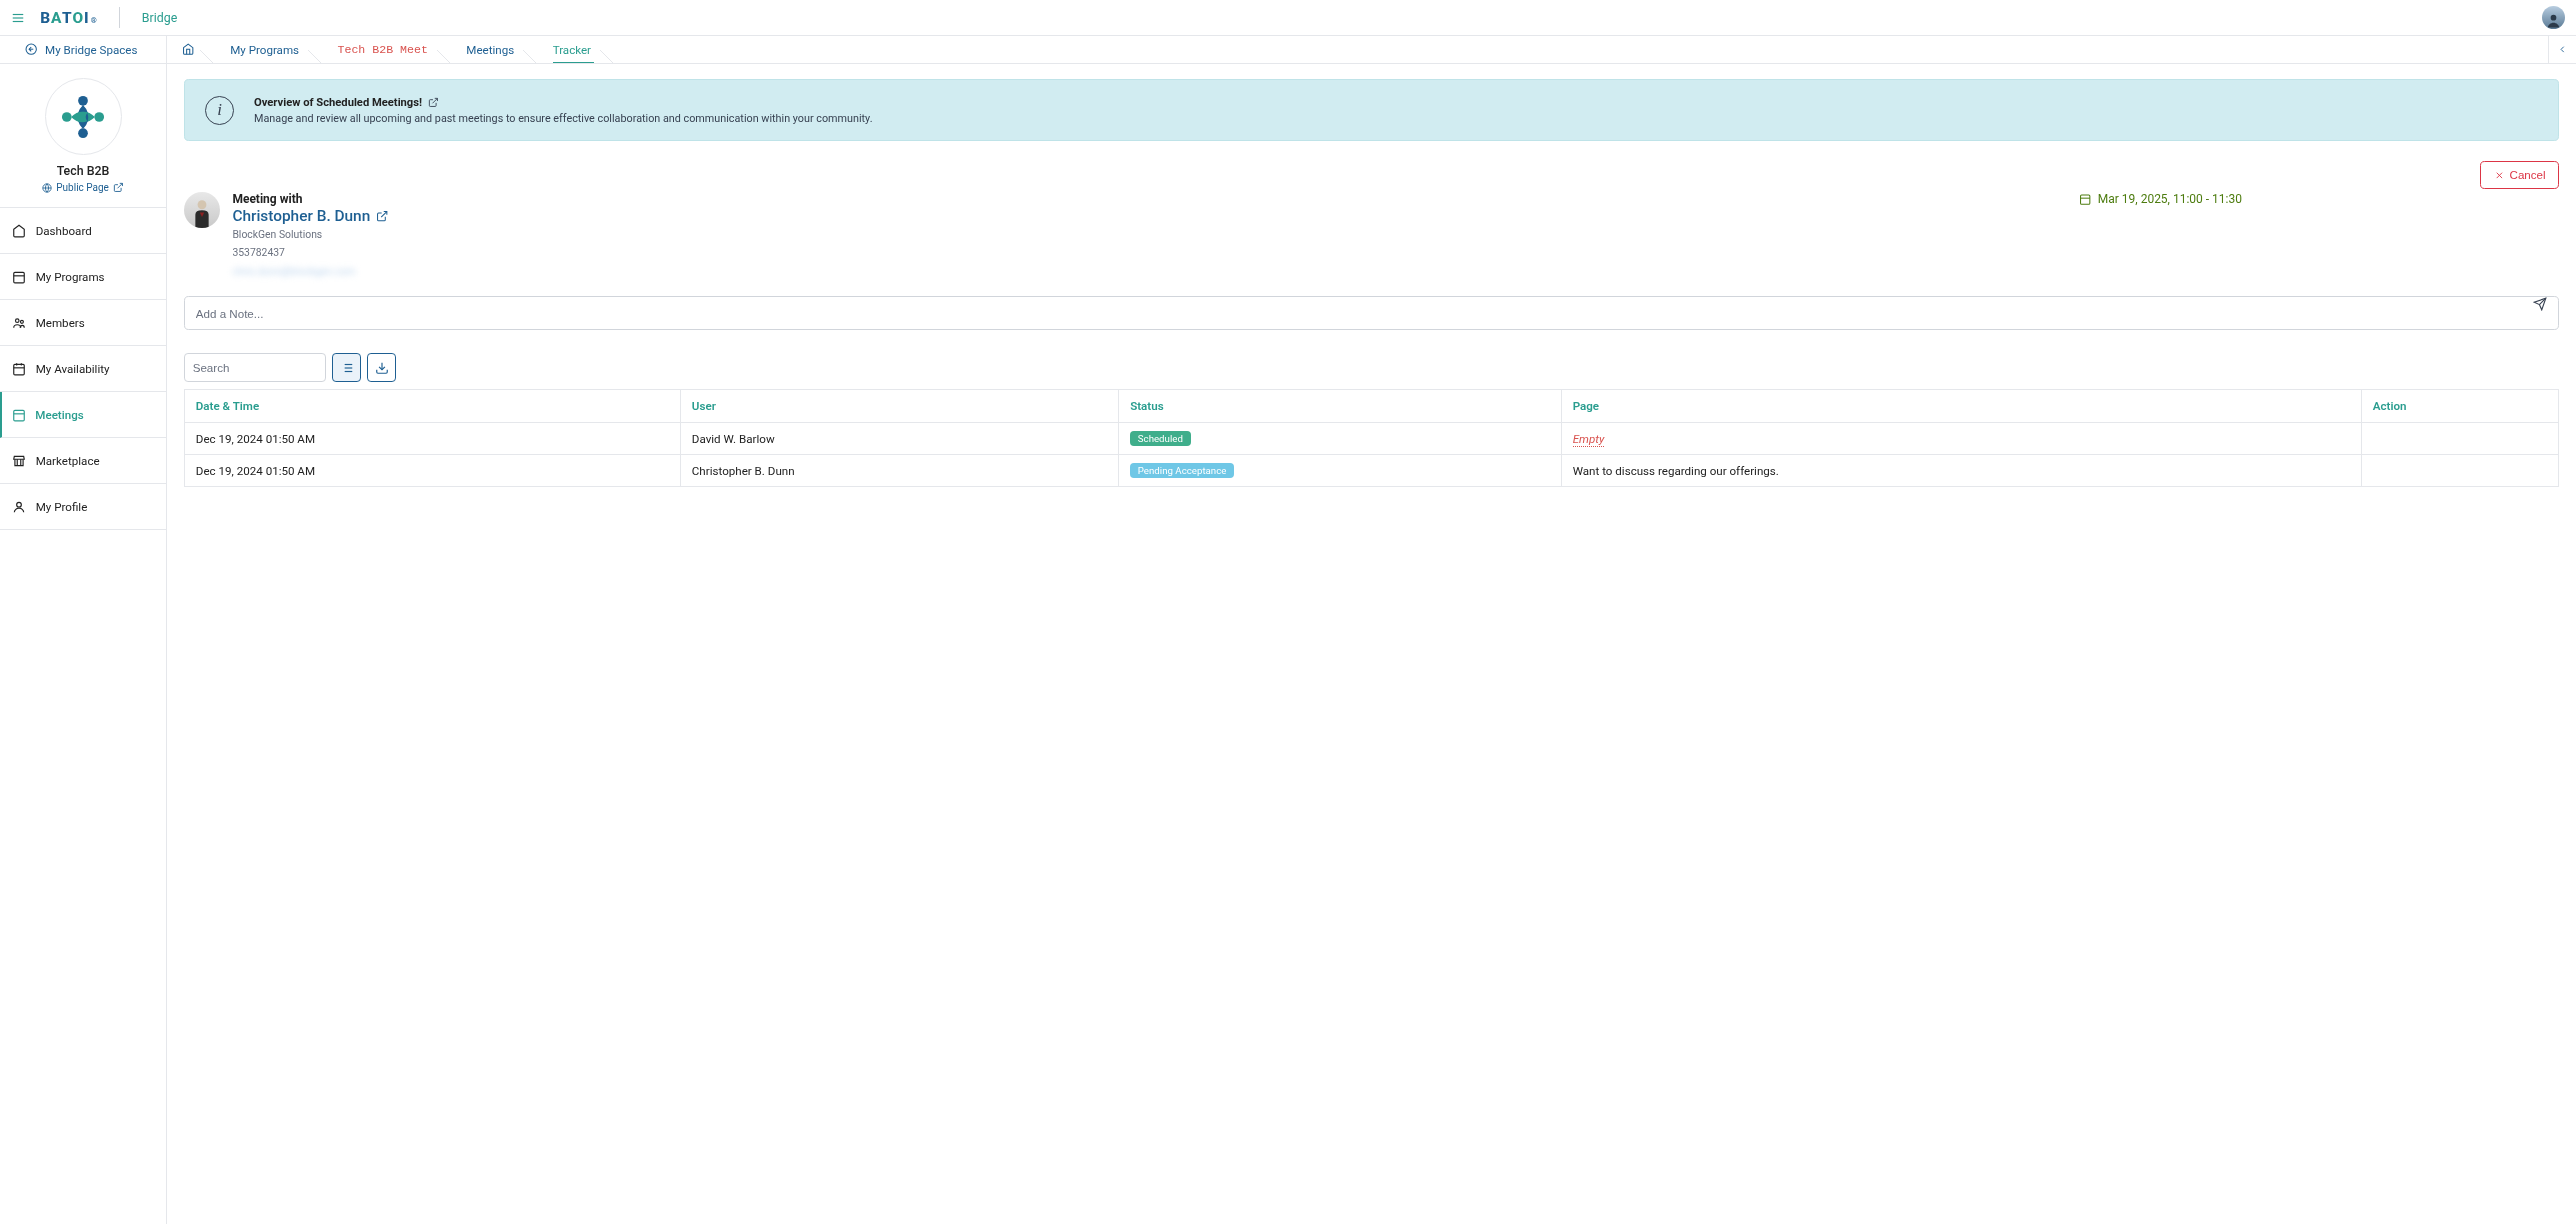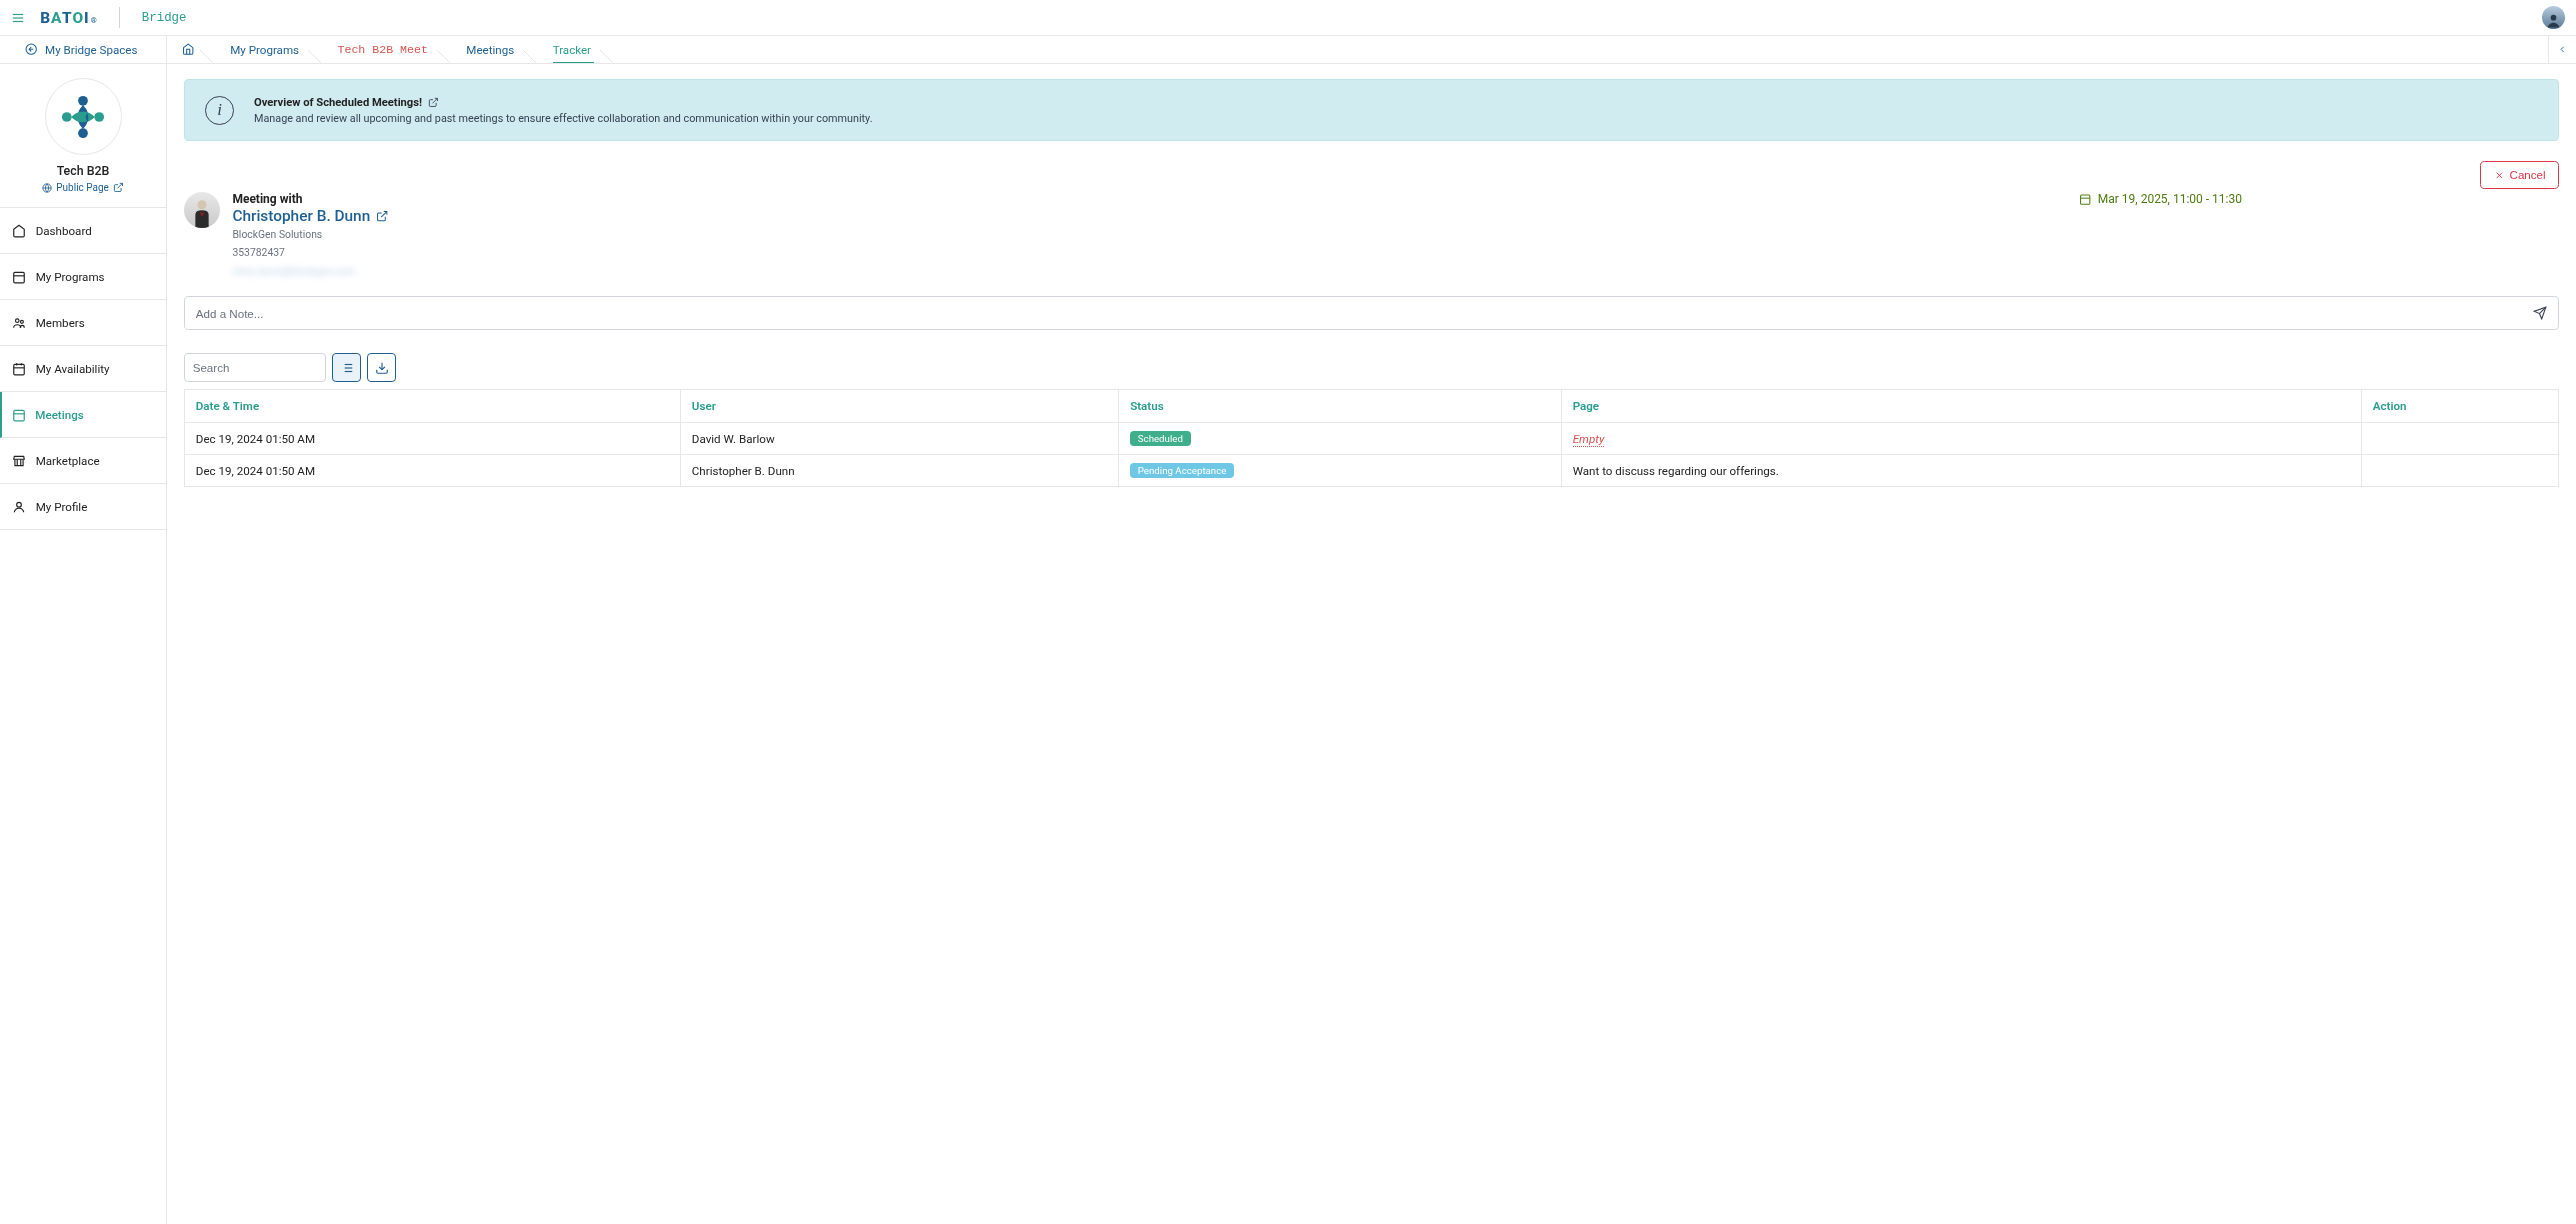--- a/index.html
+++ b/index.html
@@ -7,21 +7,21 @@
   svg { display: block; }
 
   
   .topbar { height: 36px; border-bottom: 0.8px solid #e5e7eb; display: flex; align-items: center; padding: 0 10.8px; }
   .hamburger { color: #2a9d8f; margin-right: 15.4px; cursor: pointer; }
   .brand { display: flex; align-items: center; gap: 7.7px; }
   .brand-logo { font-weight: 800; font-size: 15.4px; letter-spacing: 0.8px; color: #1e5f92; display: flex; align-items: baseline; }
   .brand-logo .at { color: #2a9d8f; }
   .brand-logo .reg { font-size: 7.7px; vertical-align: super; margin-left: 1.5px; }
   .brand-divider { width: 0.8px; height: 21.6px; background: #d1d5db; margin: 0 14px; }
-  .brand-product { color: #2a9d8f; font-size: 12.4px; font-family: Liberation Mono, monospace; }
+  .brand-product { color: #2a9d8f; font-size: 12.4px; }
   .topbar-spacer { flex: 1; }
   .avatar-top { width: 23px; height: 23px; border-radius: 50%; background: linear-gradient(180deg,#b8cde0 0%, #5a7a95 100%); display:flex;align-items:flex-end;justify-content:center;overflow:hidden;cursor:pointer; }
   .avatar-top svg { width: 17px; height: 17px; }
 
   
   .subbar { height: 28px; border-bottom: 0.8px solid #e5e7eb; display: flex; align-items: stretch; }
   .subbar-left { width: 167px; border-right: 0.8px solid #e5e7eb; display: flex; align-items: center; padding-left: 25px; gap: 7.7px; color: #1e5f92; font-size: 11.6px; cursor: pointer; }
   .subbar-left svg { width: 12.4px; height: 12.4px; }
   .breadcrumbs { flex: 1; display: flex; align-items: center; position: relative; overflow: hidden; }
   .crumb { position: relative; display: flex; align-items: center; height: 100%; padding: 0 15.4px 0 23px; font-size: 11.6px; cursor: pointer; }
@@ -60,21 +60,21 @@
   .avatar-md svg { width: 28px; height: 31px; }
   .meeting-info { display:flex; flex-direction:column; gap:1.5px; }
   .mi-label { font-weight: 700; font-size: 12px; }
   .mi-name { color: #1e5f92; font-size: 15.4px; font-weight: 500; display:flex;align-items:center;gap:6.2px; cursor:pointer; }
   .mi-company { color: #6b7280; font-size: 10.4px; margin-top: 1.5px;}
   .mi-id { color: #6b7280; font-size: 10.4px; margin-top: 3.1px; }
   .mi-email { color: #bcd4ed; font-size: 10.4px; margin-top: 4.6px; filter: blur(3.1px); user-select:none; }
   .meeting-date { display:flex;align-items:flex-end;gap:6.2px; font-size: 12px; color:#4d7c0f; margin-left: auto; padding-right: 317px; align-self: flex-start; padding-top: 0; }
   @media (max-width: 1081px){ .meeting-date{padding-right: 46px;} }
 
-  .note-input-row { border: 0.8px solid #d1d5db; border-radius: 4.6px; height: 34px; display:flex;align-items:center; padding: 0 10.8px; margin-bottom: 23px; }
+  .note-input-row { border: 0.8px solid #d1d5db; border-radius: 4.6px; height: 34px; display:flex;padding: 0 10.8px; margin-bottom: 23px; }
   .note-input-row input { flex:1; border:none; outline:none; font-size: 11.6px; color:#222; background:transparent; }
   .note-input-row input::placeholder { color: #6b7280; }
   .send-btn { color:#374151; cursor:pointer; }
 
   .toolbar-row { display:flex; align-items:center; gap:6.2px; margin-bottom: 6.2px; }
   .search-box { border:0.8px solid #d1d5db; border-radius:3.9px; height:29px; width:142px; padding:0 7.7px; }
   .search-box input { width:100%;height:100%;border:none;outline:none;font-size:11.6px;background:transparent; }
   .search-box input::placeholder{color:#6b7280;}
   .icon-btn { width:29px;height:29px;border:0.8px solid #1e5f92;border-radius:3.9px;display:flex;align-items:center;justify-content:center;color:#1e5f92;cursor:pointer; }
   .icon-btn.active { background:#eaf2f9; }

